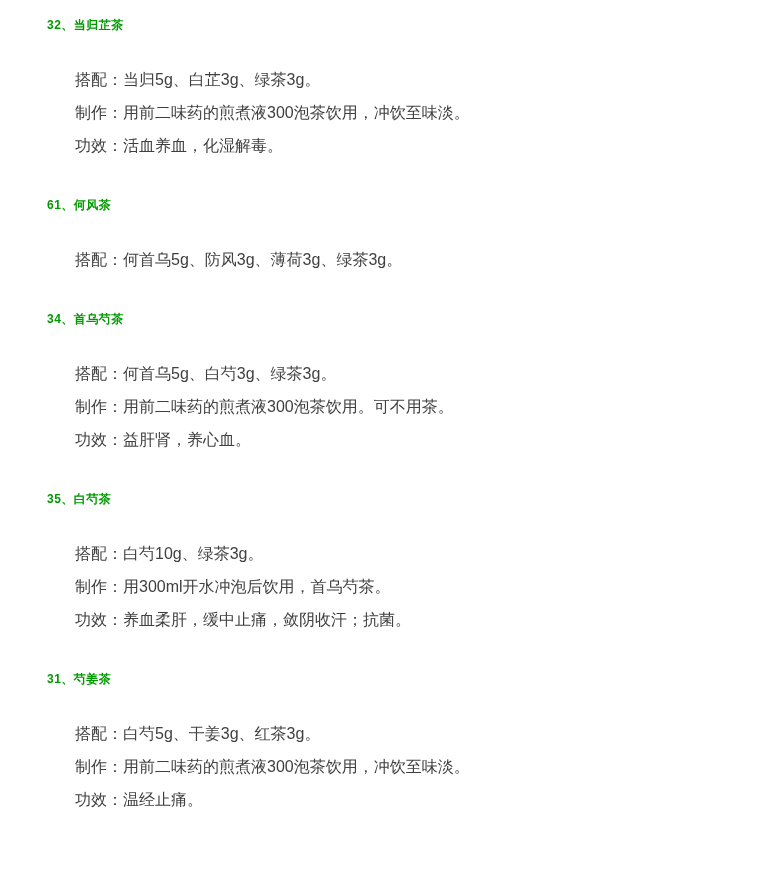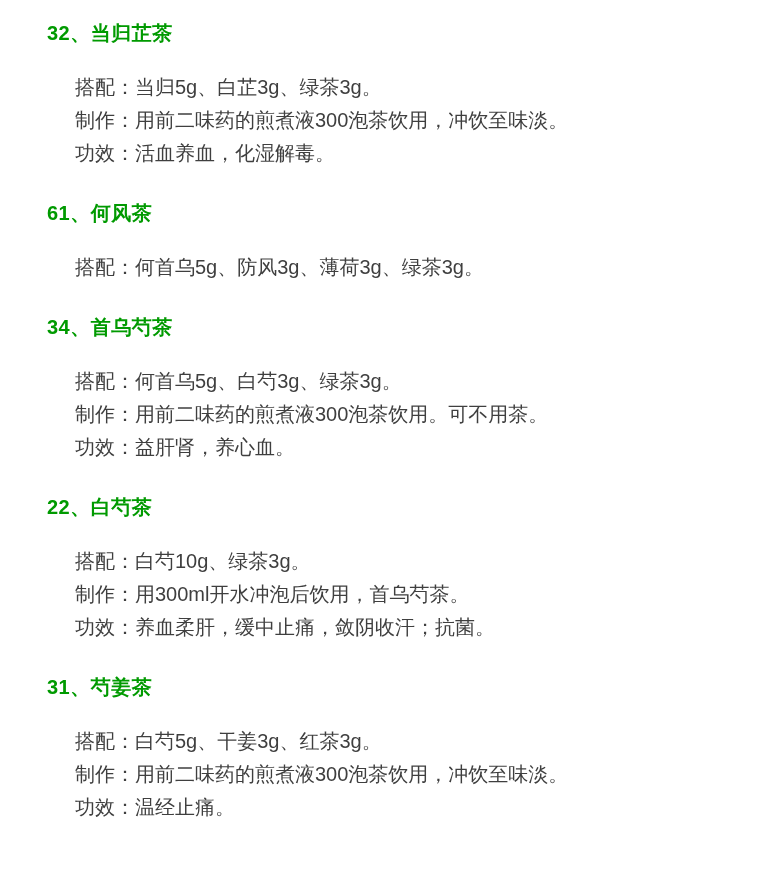--- a/index.html
+++ b/index.html
@@ -18,31 +18,31 @@
     font-family: "Liberation Sans", "DejaVu Sans", sans-serif;
   }
   .page {
     width: 784px;
     height: 879px;
     padding-top: 14px;
     overflow: hidden;
   }
   .tea-section { margin: 0; }
   .tea-heading {
-    margin: 8px 0 0 47px;
+    margin: 0 0 0 47px;
     height: 22px;
     line-height: 22px;
-    font-size: 20px;
+    font-size: 12px;
     font-weight: 700;
     color: var(--heading-green);
     letter-spacing: 0.5px;
   }
   .tea-lines {
     margin: 27px 0 32px 75px;
-    font-size: 20px;
+    font-size: 16px;
     line-height: 33px;
   }
   .tea-lines p { margin: 0; padding: 0; }
 </style>
 </head>
 <body>
 
 <main class="page">
 
   <section class="tea-section">
@@ -64,21 +64,21 @@
   <section class="tea-section">
     <h2 class="tea-heading"><span>34、</span><span>首乌芍茶</span></h2>
     <div class="tea-lines">
       <p>搭配：何首乌5g、白芍3g、绿茶3g。</p>
       <p>制作：用前二味药的煎煮液300泡茶饮用。可不用茶。</p>
       <p>功效：益肝肾，养心血。</p>
     </div>
   </section>
 
   <section class="tea-section">
-    <h2 class="tea-heading"><span>22、</span><span>白芍茶</span></h2>
+    <h2 class="tea-heading"><span>35、</span><span>白芍茶</span></h2>
     <div class="tea-lines">
       <p>搭配：白芍10g、绿茶3g。</p>
       <p>制作：用300ml开水冲泡后饮用，首乌芍茶。</p>
       <p>功效：养血柔肝，缓中止痛，敛阴收汗；抗菌。</p>
     </div>
   </section>
 
   <section class="tea-section">
     <h2 class="tea-heading"><span>31、</span><span>芍姜茶</span></h2>
     <div class="tea-lines">

